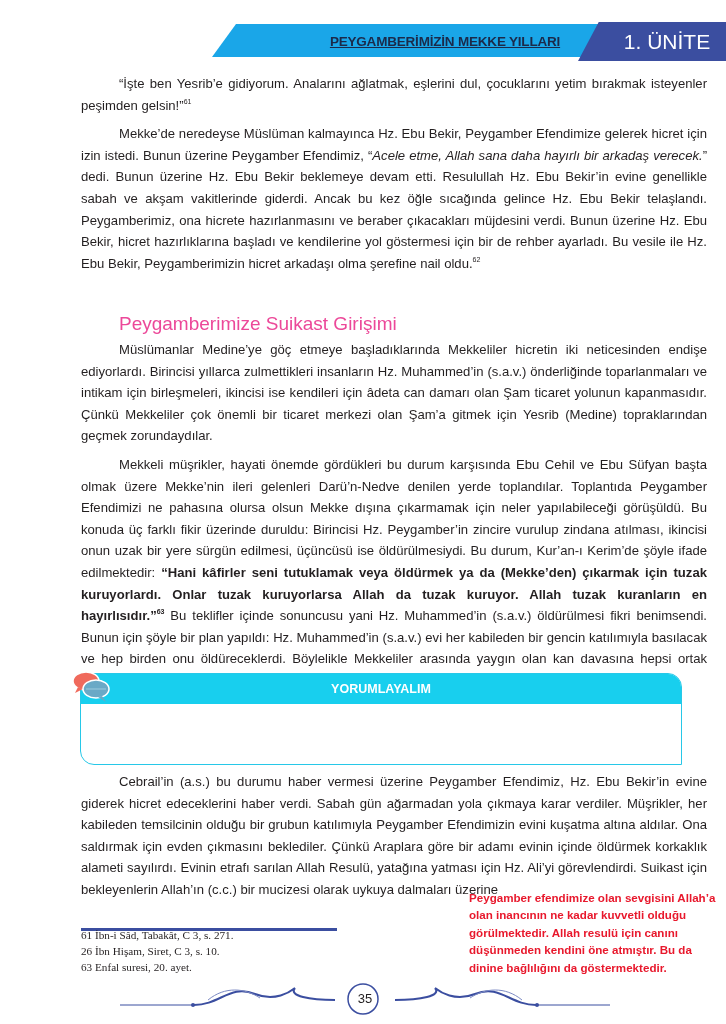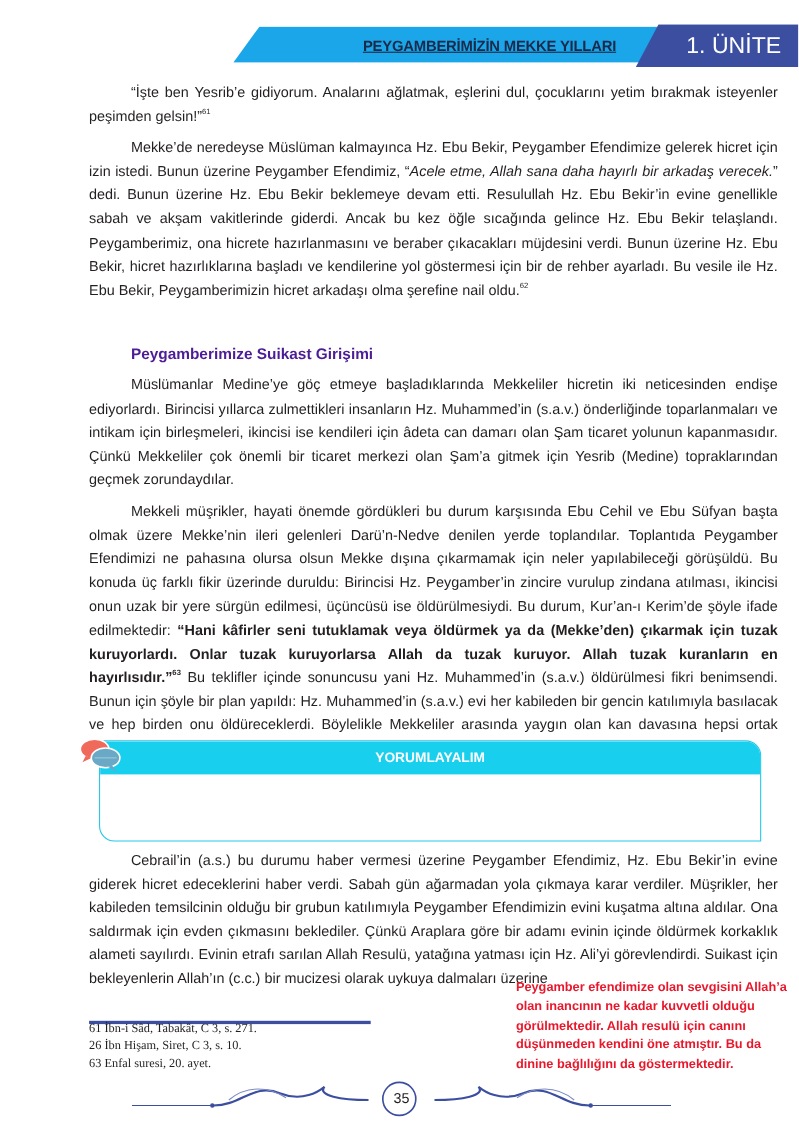--- a/index.html
+++ b/index.html
@@ -16,23 +16,23 @@
       text-align: center; font-weight: normal; font-size: 21px; color: #ffffff; }
 
     .text { position: absolute; left: 81px; width: 626px; font-size: 13.1px; line-height: 21.6px;
       text-align: justify; color: #231f20; }
     .text p { margin: 0; }
     .indent { text-indent: 38px; }
     .ital { font-style: italic; }
     .bold { font-weight: bold; }
     sup { font-size: 7px; line-height: 0; vertical-align: 6px; }
 
-    .section-heading { position: absolute; left: 119px; top: 313px; font-weight: bold; font-size: 14px; color: #4c1d95; }
+    .section-heading { position: absolute; left: 119px; top: 313px; font-weight: normal; font-size: 19px; color: #ec4899; }
 
-    .box { position: absolute; left: 90px; top: 673px; width: 600px; height: 90px; border: 1.5px solid #27c8e8;
+    .box { position: absolute; left: 80px; top: 673px; width: 600px; height: 90px; border: 1.5px solid #27c8e8;
       border-radius: 0 14px 0 14px; overflow: hidden; background: #fff; }
     .box-head { height: 30px; background: #18cfee; text-align: center; line-height: 30px; font-weight: bold;
       font-size: 12.5px; color: #ffffff; }
     .box-body { padding: 8px 10px 0 10px; font-size: 13.2px; line-height: 21px; color: #231f20; }
     .bubble-icon { position: absolute; left: 70px; top: 668px; width: 44px; height: 38px; }
 
     .foot-rule { position: absolute; left: 81px; top: 928px; width: 256px; height: 3px; background: #3b4ea0; }
     .footnotes { position: absolute; left: 81px; top: 927px; font-family: "Liberation Serif", serif; font-size: 11.2px;
       line-height: 16px; color: #231f20; }
     .footnotes div { white-space: nowrap; }

